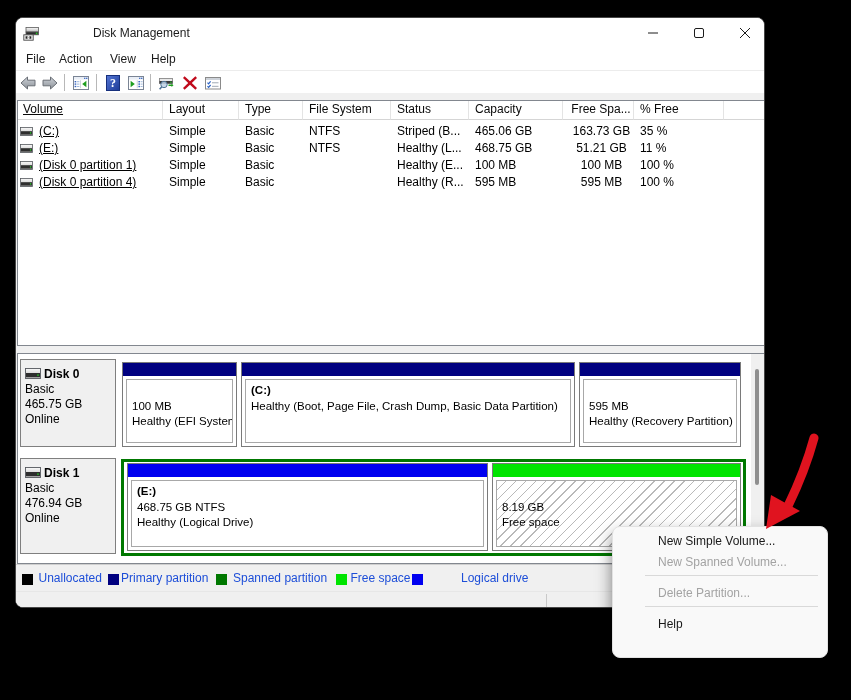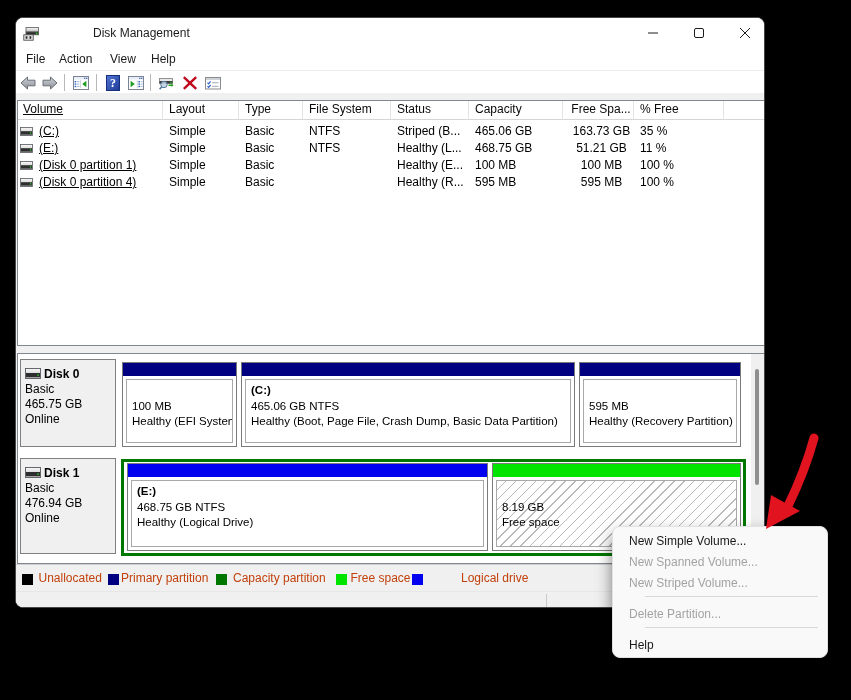--- a/index.html
+++ b/index.html
@@ -65,36 +65,36 @@
   #slot-rec{left:561px;top:8px;width:162px;height:85px;}
   #extbox{position:absolute;left:103px;top:105px;width:625px;height:97px;border:3px solid #007800;background:#fff;}
   #slot-e{left:109px;top:109px;width:361px;height:88px;}
   #slot-free{left:474px;top:109px;width:249px;height:88px;}
   #scrollgutter{left:733px;top:0;width:13px;height:209px;background:#f0f0f0;}
   #scrollthumb{left:4px;top:15px;width:4px;height:116px;background:#8f8f8f;border-radius:2px;}
 
   
   #legendbar{left:0;top:546px;width:750px;height:27px;background:#f0f0f0;border-top:1px solid #cfcfcf;}
   .lg-sq{position:absolute;top:9px;width:11px;height:11px;}
-  .lg-label{position:absolute;top:0;height:26px;line-height:26px;color:#c2410c;}
+  .lg-label{position:absolute;top:0;height:26px;line-height:26px;color:#1d4ed8;}
   #lg-sq0{left:6px;background:#000000;} #lg-lb0{left:22.5px;}
   #lg-sq1{left:91.5px;background:#000080;} #lg-lb1{left:105px;}
   #lg-sq2{left:200px;background:#007800;} #lg-lb2{left:217px;}
   #lg-sq3{left:320px;background:#00e400;} #lg-lb3{left:334.5px;}
   #lg-sq4{left:396px;background:#0000f0;} #lg-lb4{left:421px;margin-left:24px;}
 
   
   #statusbar{left:0;top:573px;width:750px;height:18px;background:#f0f0f0;border-top:1px solid #e7e7e7;
              border-radius:0 0 7px 7px;}
   #status-divider{left:530px;top:2px;width:1px;height:14px;background:#c9c9c9;}
 
   
   #ctxmenu{left:612px;top:526px;width:216px;height:132px;background:#f9f9f9;border:1px solid #e2e2e2;
            border-radius:8px;box-shadow:0 8px 16px rgba(0,0,0,0.5);padding:4px 0;z-index:30;}
-  .mi{height:21px;line-height:21px;padding-left:16px;color:#191919;white-space:nowrap;}
+  .mi{height:21px;line-height:21px;padding-left:45px;color:#191919;white-space:nowrap;}
   .mi.disabled{color:#a3a3a3;}
   .msep{border-top:1px solid #d9d9d9;margin:2px 9px 7px 32px;height:0;}
 
   
   #arrow{left:742px;top:420px;width:109px;height:120px;z-index:40;}
 </style>
 </head>
 <body>
 
 <div id="canvas">
@@ -310,21 +310,20 @@
         <div class="pinner">
           <div class="l1"></div>
           <div>100 MB</div>
           <div>Healthy (EFI System Partition)</div>
         </div>
       </div>
       <div id="slot-c" class="slot">
         <div class="pbar bar-navy"></div>
         <div class="pinner">
           <div class="l1">(C:)</div>
-          <div>465.06 GB NTFS</div>
           <div>Healthy (Boot, Page File, Crash Dump, Basic Data Partition)</div>
         </div>
       </div>
       <div id="slot-rec" class="slot">
         <div class="pbar bar-navy"></div>
         <div class="pinner">
           <div class="l1"></div>
           <div>595 MB</div>
           <div>Healthy (Recovery Partition)</div>
         </div>
@@ -364,37 +363,36 @@
         <div id="scrollthumb" class="abs"></div>
       </div>
     </div>
 
     <div id="legendbar" class="abs">
       <div id="lg-sq0" class="lg-sq"></div>
       <span id="lg-lb0" class="lg-label">Unallocated</span>
       <div id="lg-sq1" class="lg-sq"></div>
       <span id="lg-lb1" class="lg-label">Primary partition</span>
       <div id="lg-sq2" class="lg-sq"></div>
-      <span id="lg-lb2" class="lg-label">Capacity partition</span>
+      <span id="lg-lb2" class="lg-label">Spanned partition</span>
       <div id="lg-sq3" class="lg-sq"></div>
       <span id="lg-lb3" class="lg-label">Free space</span>
       <div id="lg-sq4" class="lg-sq"></div>
       <span id="lg-lb4" class="lg-label">Logical drive</span>
     </div>
 
     <div id="statusbar" class="abs">
       <div id="status-divider" class="abs"></div>
     </div>
 
   </div>
 
   <div id="ctxmenu" class="abs">
     <div class="mi">New Simple Volume...</div>
     <div class="mi disabled">New Spanned Volume...</div>
-    <div class="mi disabled">New Striped Volume...</div>
     <div class="msep"></div>
     <div class="mi disabled">Delete Partition...</div>
     <div class="msep"></div>
     <div class="mi">Help</div>
   </div>
 
   <svg id="arrow" class="abs" viewBox="0 0 109 120" width="109" height="120">
     <path d="M72,18 Q63,51 46,86" fill="none" stroke="#e0131f" stroke-width="9" stroke-linecap="round"></path>
     <polygon points="24,109 29,75 58,91" fill="#e0131f"></polygon>
   </svg>

